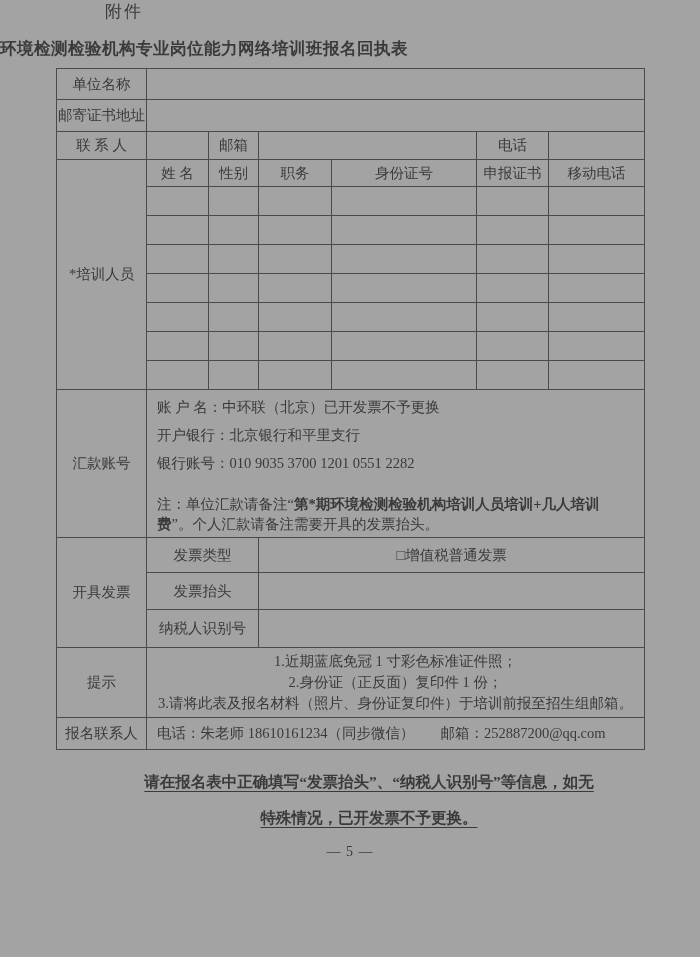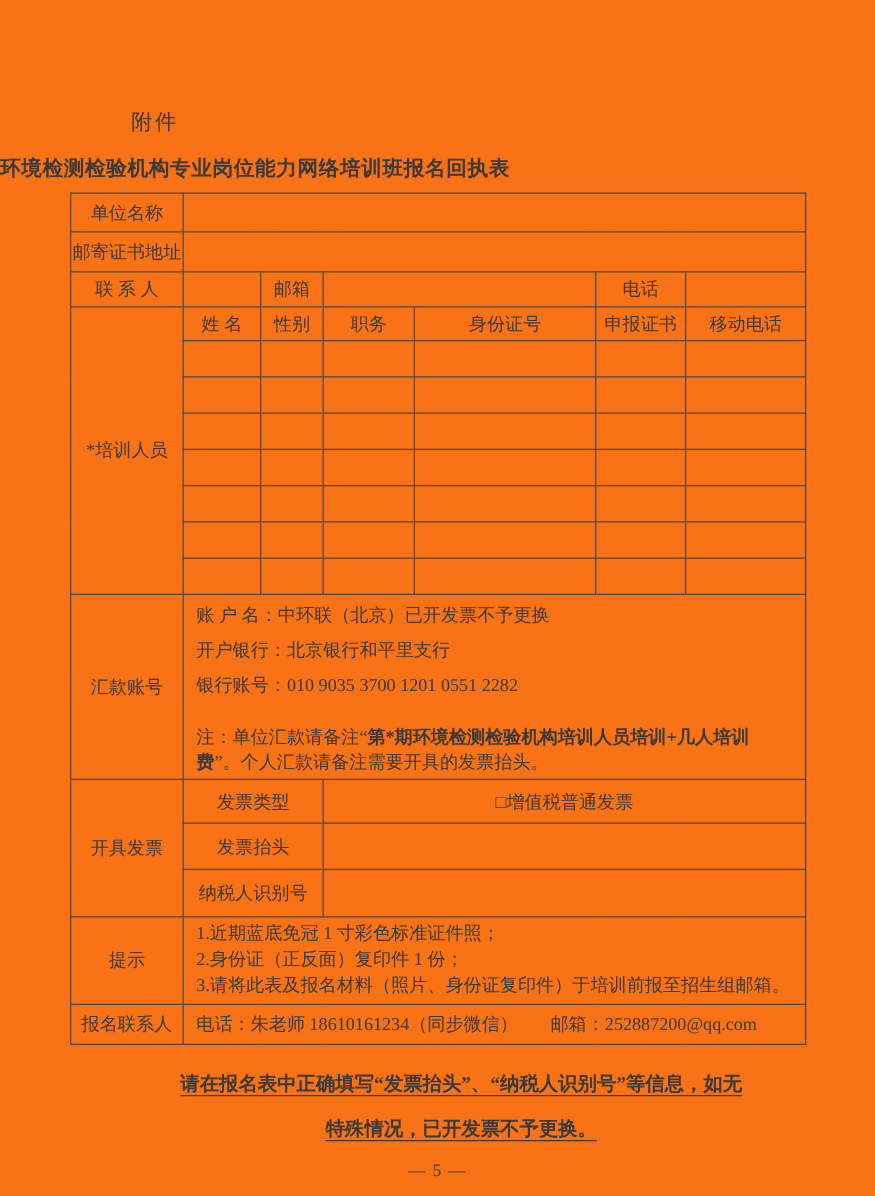--- a/index.html
+++ b/index.html
@@ -1,34 +1,34 @@
 <!DOCTYPE html>
 <html><head>
 <meta charset="utf-8">
 <style>
   * { margin:0; padding:0; box-sizing:border-box; }
   html,body { background:#ffffff; }
   .page {
-    width:700px; height:957px; background:#f97316; color:#3a3a3a;
+    width:700px; height:957px; background:#a3a3a3; color:#3a3a3a;
     font-family:"Liberation Serif","DejaVu Serif",serif;
-    padding-top:86px; overflow:hidden; position:relative;
+    overflow:hidden; position:relative;
   }
   .attachment { margin-left:105px; font-size:17px; letter-spacing:2px; }
   .title { margin-top:15px; text-align:left; font-size:16.5px; font-weight:bold; letter-spacing:0.5px; }
   table.form { border-collapse:collapse; table-layout:fixed; width:588px; margin:8px 0 0 56px; }
   td { border:1px solid #4a4a4a; font-size:14.5px; vertical-align:middle; overflow:hidden; }
   td.lbl { text-align:center; padding:0 1px; }
   tr.h31 { height:31px; } tr.h32 { height:32px; } tr.h28 { height:28px; }
   tr.h27 { height:27px; } tr.h29 { height:29px; } tr.h35 { height:35px; }
   tr.h37 { height:37px; } tr.h38 { height:38px; }
   td.content { padding:3px 10px; text-align:left; }
   .rline { line-height:28px; white-space:nowrap; }
   .rnote { line-height:20px; margin-top:17px; }
   .b { font-weight:bold; }
-  .tips-line { line-height:21px; }
+  .tips-line { line-height:21px;text-align:center; }
   td.ctr { text-align:center; }
   .reg-email { margin-left:26px; }
   .notice { margin-top:14px; text-align:center; font-weight:bold; font-size:15.5px; }
   .notice div { line-height:36px; }
   .u { text-decoration:underline; text-underline-offset:4px;margin-left:38px; }
   .pagenum { margin-top:8px; text-align:center; font-size:14px; letter-spacing:1px; }
 </style>
 </head>
 <body>
 

